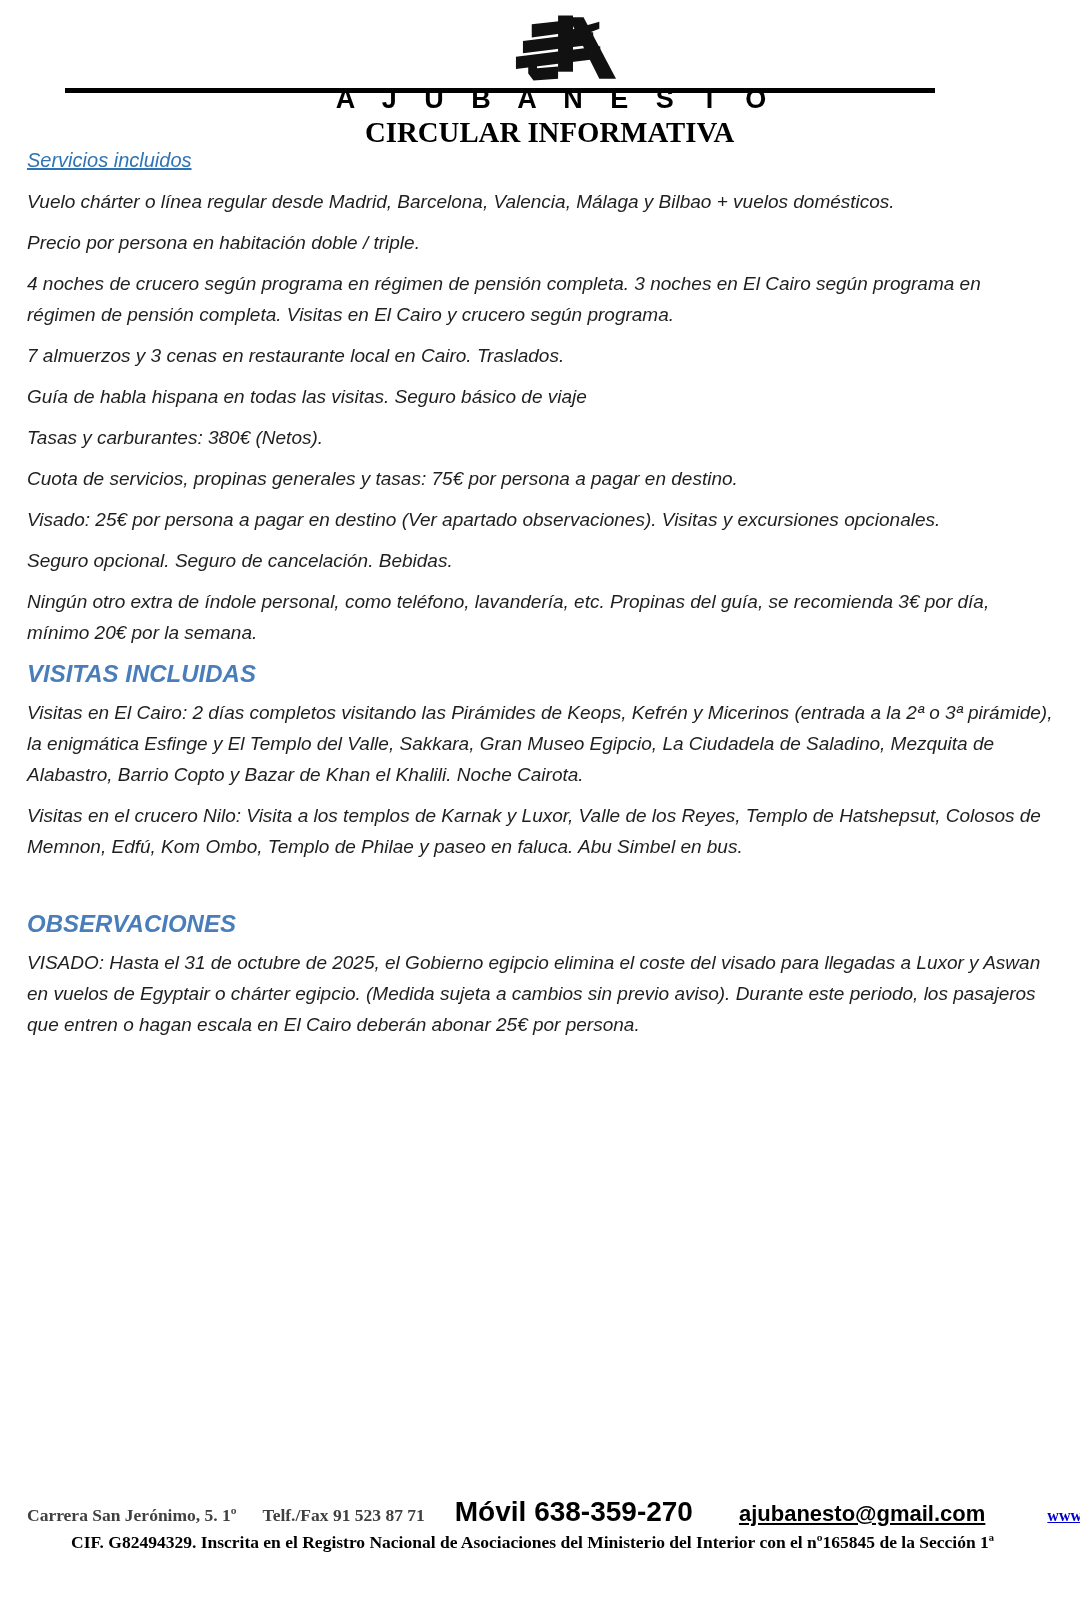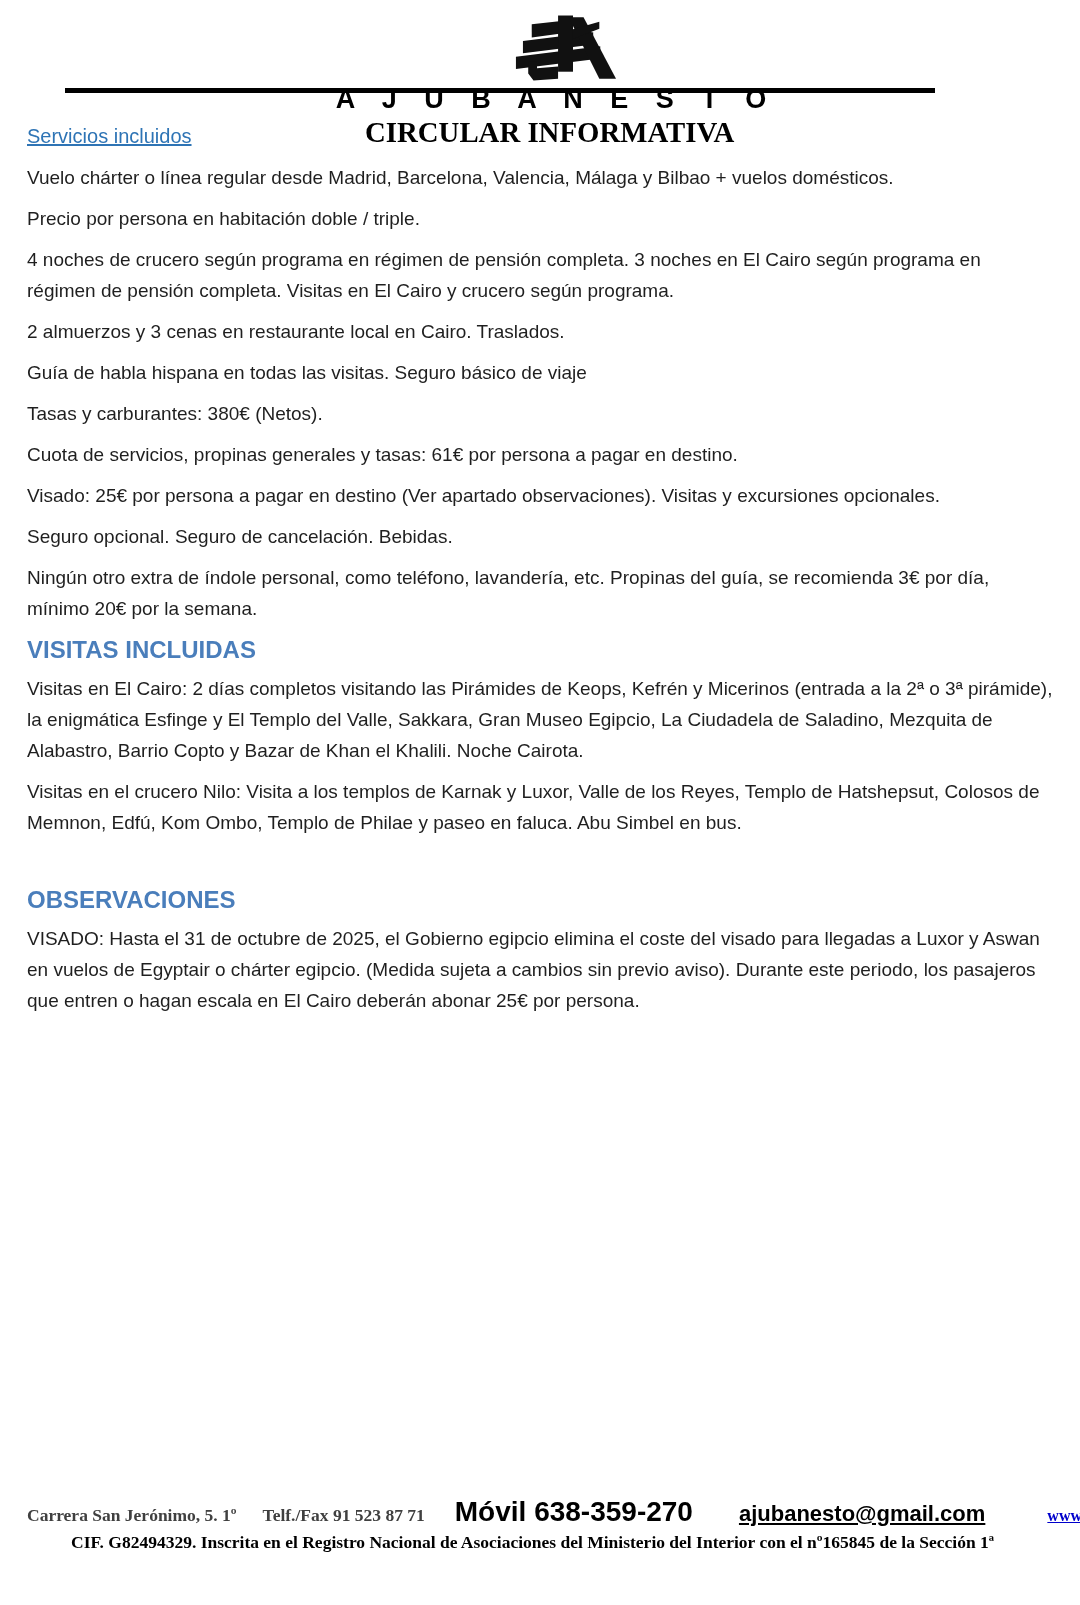--- a/index.html
+++ b/index.html
@@ -18,21 +18,21 @@
     margin-left:32px;white-space:nowrap;color:#000;
   }
   .doc-title{
     font-family:"Liberation Serif",serif;font-weight:bold;font-size:30px;
     letter-spacing:0px;margin-left:34px;white-space:nowrap;color:#000;
     transform:scaleX(.96);transform-origin:left center;
   }
   .hdr-rule{height:5px;background:#000;width:870px;margin:4px 0 0 38px;}
 
   
-  .content{margin-top:28px;}
+  .content{margin-top:52px;font-style:italic;}
   p.body-par{font-size:19px;line-height:31px;margin:0 0 10px 0;}
   .h-underline{font-size:20px;line-height:31px;margin:0 0 10px 0;text-decoration:underline;}
   .h-blue{color:#2E74B5;}
   .h-red{color:#B22B2B;}
   .h-caps{font-size:24px;line-height:31px;margin:4px 0 8px 0;font-weight:bold;color:#4A7EBB;}
   .gap-lg{margin-top:46px;}
 
   
   .footer{position:absolute;left:27px;top:1496px;width:1035px;}
   .f-line1{display:flex;align-items:baseline;white-space:nowrap;}
@@ -75,25 +75,25 @@
     <div class="doc-title">CIRCULAR INFORMATIVA</div>
   </div>
   <div class="hdr-rule"></div>
 
   <div class="content">
 
     <div class="h-underline h-blue">Servicios incluidos</div>
     <p class="body-par">Vuelo chárter o línea regular desde Madrid, Barcelona, Valencia, Málaga y Bilbao + vuelos domésticos.</p>
     <p class="body-par">Precio por persona en habitación doble / triple.</p>
     <p class="body-par">4 noches de crucero según programa en régimen de pensión completa. 3 noches en El Cairo según programa en régimen de pensión completa. Visitas en El Cairo y crucero según programa.</p>
-    <p class="body-par">2 almuerzos y 3 cenas en restaurante local en Cairo. Traslados.</p>
+    <p class="body-par">7 almuerzos y 3 cenas en restaurante local en Cairo. Traslados.</p>
     <p class="body-par">Guía de habla hispana en todas las visitas. Seguro básico de viaje</p>
     <p class="body-par">Tasas y carburantes: 380€ (Netos).</p>
 
-    <p class="body-par">Cuota de servicios, propinas generales y tasas: 61€ por persona a pagar en destino.</p>
+    <p class="body-par">Cuota de servicios, propinas generales y tasas: 75€ por persona a pagar en destino.</p>
     <p class="body-par">Visado: 25€ por persona a pagar en destino (Ver apartado observaciones). Visitas y excursiones opcionales.</p>
     <p class="body-par">Seguro opcional. Seguro de cancelación. Bebidas.</p>
     <p class="body-par">Ningún otro extra de índole personal, como teléfono, lavandería, etc. Propinas del guía, se recomienda 3€ por día, mínimo 20€ por la semana.</p>
 
     <div class="h-caps">VISITAS INCLUIDAS</div>
     <p class="body-par">Visitas en El Cairo: 2 días completos visitando las Pirámides de Keops, Kefrén y Micerinos (entrada a la 2ª o 3ª pirámide), la enigmática Esfinge y El Templo del Valle, Sakkara, Gran Museo Egipcio, La Ciudadela de Saladino, Mezquita de Alabastro, Barrio Copto y Bazar de Khan el Khalili. Noche Cairota.</p>
     <p class="body-par">Visitas en el crucero Nilo: Visita a los templos de Karnak y Luxor, Valle de los Reyes, Templo de Hatshepsut, Colosos de Memnon, Edfú, Kom Ombo, Templo de Philae y paseo en faluca. Abu Simbel en bus.</p>
 
     <div class="h-caps gap-lg">OBSERVACIONES</div>
     <p class="body-par">VISADO: Hasta el 31 de octubre de 2025, el Gobierno egipcio elimina el coste del visado para llegadas a Luxor y Aswan en vuelos de Egyptair o chárter egipcio. (Medida sujeta a cambios sin previo aviso). Durante este periodo, los pasajeros que entren o hagan escala en El Cairo deberán abonar 25€ por persona.</p>

